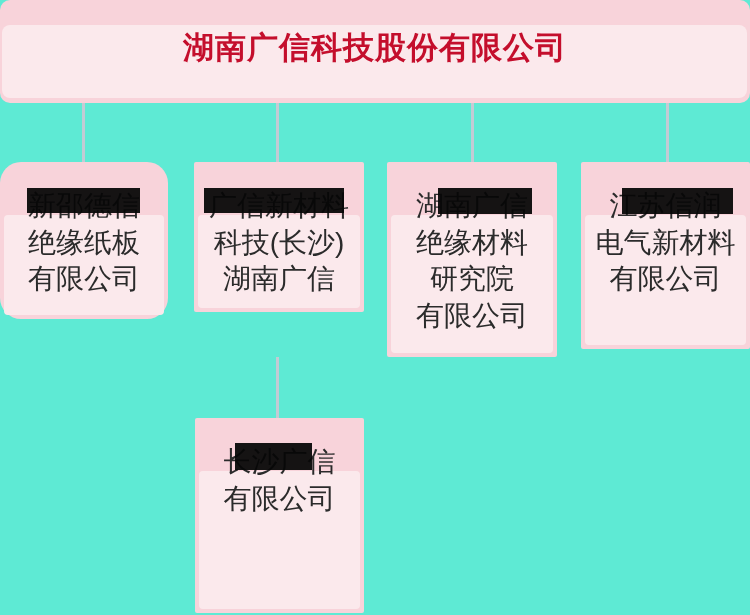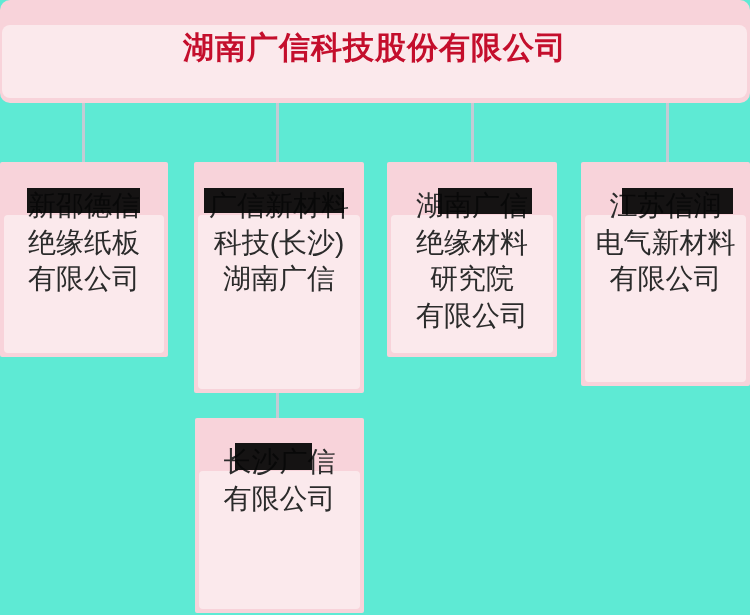--- a/index.html
+++ b/index.html
@@ -84,46 +84,46 @@
   <div class="root-title">湖南广信科技股份有限公司</div>
 
   <div id="connectors">
       <div class="connector" style="left: 82px; top: 103px; height: 59px;"></div>
       <div class="connector" style="left: 276px; top: 103px; height: 59px;"></div>
       <div class="connector" style="left: 471px; top: 103px; height: 59px;"></div>
       <div class="connector" style="left: 666px; top: 103px; height: 59px;"></div>
       <div class="connector" style="left: 276px; top: 357px; height: 61px;"></div>
     </div>
   <div id="nodes">
-      <div class="node" style="left: 0px; top: 162px; width: 168px; height: 195px;">
+      <div class="node" style="left: 0px; top: 162px; width: 168px; height: 157px; border-radius: 21px;">
         <div class="node-inner"></div>
         <div class="node-lines">
           <div>新邵德信</div>
           <div>绝缘纸板</div>
           <div>有限公司</div>
         </div>
       </div>
-      <div class="node" style="left: 194px; top: 162px; width: 170px; height: 231px;">
+      <div class="node" style="left: 194px; top: 162px; width: 170px; height: 150px;">
         <div class="node-inner"></div>
         <div class="node-lines">
           <div>广信新材料</div>
           <div>科技(长沙)</div>
           <div>湖南广信</div>
         </div>
       </div>
       <div class="node" style="left: 387px; top: 162px; width: 170px; height: 195px;">
         <div class="node-inner"></div>
         <div class="node-lines">
           <div>湖南广信</div>
           <div>绝缘材料</div>
           <div>研究院</div>
           <div>有限公司</div>
         </div>
       </div>
-      <div class="node" style="left: 581px; top: 162px; width: 169px; height: 224px;">
+      <div class="node" style="left: 581px; top: 162px; width: 169px; height: 187px;">
         <div class="node-inner"></div>
         <div class="node-lines">
           <div>江苏信润</div>
           <div>电气新材料</div>
           <div>有限公司</div>
         </div>
       </div>
       <div class="node" style="left: 195px; top: 418px; width: 169px; height: 195px;">
         <div class="node-inner"></div>
         <div class="node-lines">

